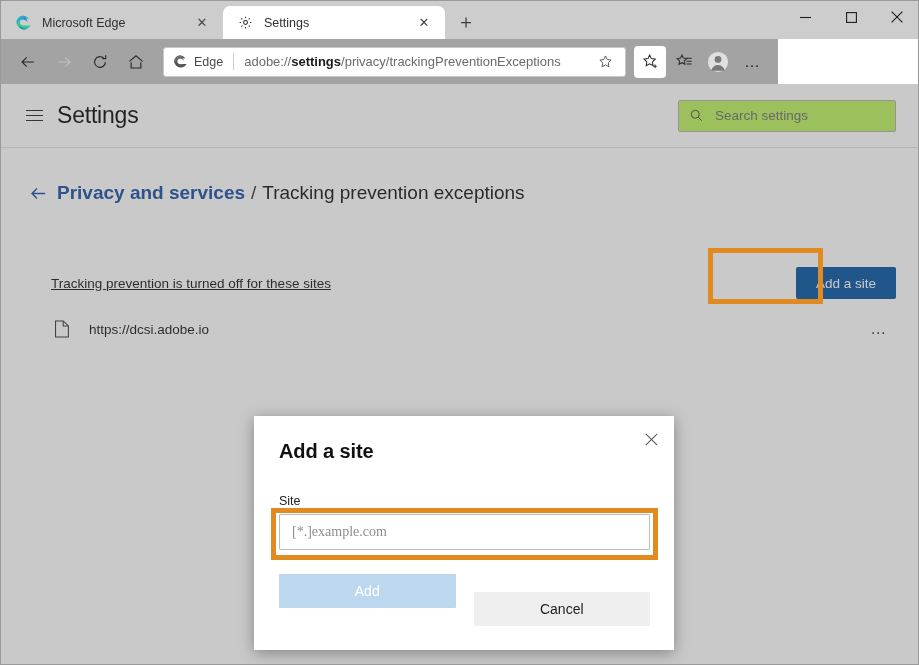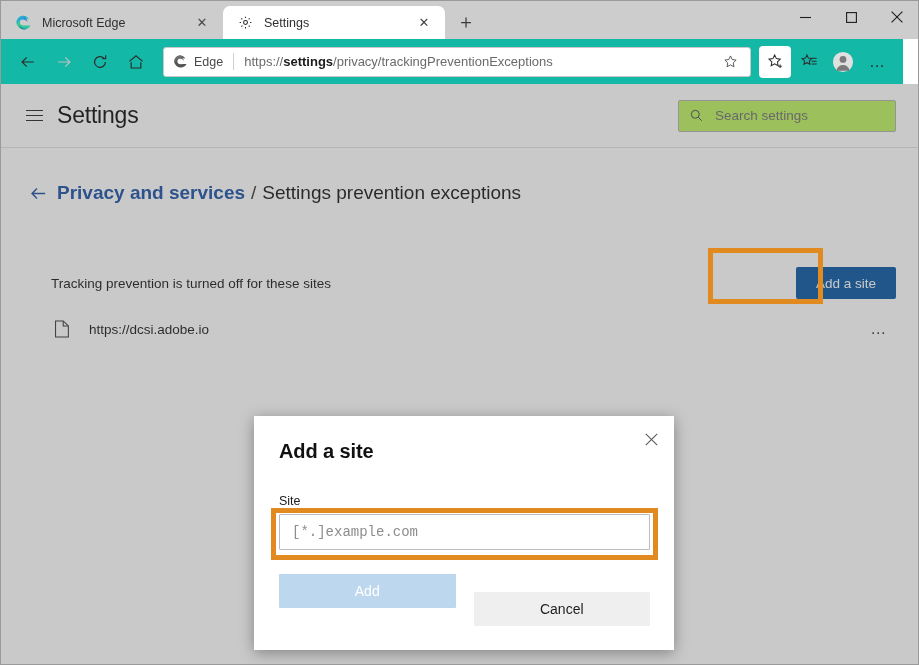--- a/index.html
+++ b/index.html
@@ -87,22 +87,22 @@
   .wc {
     width: 46px; height: 32px;
     display: flex; align-items: center; justify-content: center;
     color: #1d1d1d;
   }
 
   
   .toolbar {
     position: absolute;
     left: 0; top: 38px;
-    width: 902px; height: 45px;
-    background: #14b8a6;
+    width: 777px; height: 45px;
+    background: #a3a3a3;
     display: flex;
     align-items: center;
     padding: 0 10px;
   }
   .navbtn {
     width: 34px; height: 34px;
     flex: 0 0 34px;
     display: flex; align-items: center; justify-content: center;
     color: #2b2b2b;
     border-radius: 4px;
@@ -248,20 +248,21 @@
   .section-row {
     display: flex;
     align-items: center;
     margin-bottom: 6px;
     min-height: 34px;
   }
   .section-label {
     font-size: 13.5px;
     color: #1d1d1d;
     padding-left: 26px;
+    text-decoration: underline;
   }
   .row-actions {
     margin-left: auto;
     display: flex;
     align-items: center;
     position: relative;
   }
   .btn-primary {
     background: #0f5ba7;
     color: #ffffff;
@@ -351,21 +352,21 @@
     margin-bottom: 24px;
   }
   .text-input {
     width: 100%;
     height: 36px;
     border: 1px solid #bdbdbd;
     border-radius: 1px;
     font-size: 14px;
     color: #1d1d1d;
     padding: 0 12px;
-    font-family: Liberation Mono, monospace;
+    font-family: Liberation Serif, serif;
     background: #ffffff;
     outline: none;
   }
   .text-input::placeholder { color: #8d8d8d; }
 
   .dialog-buttons {
     display: flex;
     gap: 18px;
     border-radius: 8px;
   }
@@ -489,21 +490,21 @@
 
     <div class="omnibox">
       <span class="omni-brand">
         <svg width="15" height="15" viewBox="0 0 32 32">
           <path d="M29 21.5c-2.2 4.6-7 7.5-12.2 7.5C9.3 29 3 23 3 15.6 3 9 8.3 3.4 15.2 3.4c5.6 0 9.6 3 11.2 6.9-2-1.6-4.6-2.4-7.3-2.4-5.5 0-9.9 3.6-9.9 8.1 0 3.6 3.2 5.6 7 5.6 4.6 0 9.8-.4 12.8.0z" fill="#545454"></path>
           <path d="M15.8 3.4C8.7 3.4 3 9.1 3 16.2c0 2.4.7 4.6 1.8 6.5-.4-1-.6-2-.6-3.1 0-5.2 4.6-9.4 10.3-9.4 3.9 0 7.3 1.8 9 4.6C22.2 8.2 19.6 3.4 15.8 3.4z" fill="#6e6e6e"></path>
         </svg>
         <span class="omni-brand-label">Edge</span>
       </span>
       <span class="omni-divider"></span>
-      <span class="omni-url"><span>https://</span><b>settings</b><span>/privacy/trackingPreventionExceptions</span></span>
+      <span class="omni-url"><span>adobe://</span><b>settings</b><span>/privacy/trackingPreventionExceptions</span></span>
       <span class="omni-star">
         <svg width="15" height="15" viewBox="0 0 20 20" fill="none" stroke="#4a4a4a" stroke-width="1.2">
             <path d="M10 2.6l2.3 4.8 5.2.7-3.8 3.7.9 5.2-4.6-2.5-4.6 2.5.9-5.2L2.5 8.1l5.2-.7z"></path>
           </svg>
       </span>
     </div>
 
     <div class="tbicon favbtn">
       <svg width="17" height="17" viewBox="0 0 20 20" fill="none" stroke="#2b2b2b" stroke-width="1.2">
         <path d="M9 2.4l2 4.2 4.6.6-3.3 3.2.8 4.6L9 12.8l-4.1 2.2.8-4.6L2.4 7.2l4.6-.6z"></path>
@@ -545,21 +546,21 @@
     <div class="content-body">
 
       <div class="breadcrumb">
         <div class="back-arrow">
           <svg width="19" height="19" viewBox="0 0 20 20" fill="none" stroke="#2156a8" stroke-width="1.5">
               <path d="M17 10H3.4M8.4 4.8L3.2 10l5.2 5.2"></path>
             </svg>
         </div>
         <span class="crumb-link">Privacy and services</span>
         <span class="crumb-sep">/</span>
-        <span class="crumb-current">Settings prevention exceptions</span>
+        <span class="crumb-current">Tracking prevention exceptions</span>
       </div>
 
       <div class="section-row">
         <span class="section-label">Tracking prevention is turned off for these sites</span>
         <div class="row-actions">
           <button class="btn-primary">Add a site</button>
         </div>
       </div>
 
       <div class="site-row">

